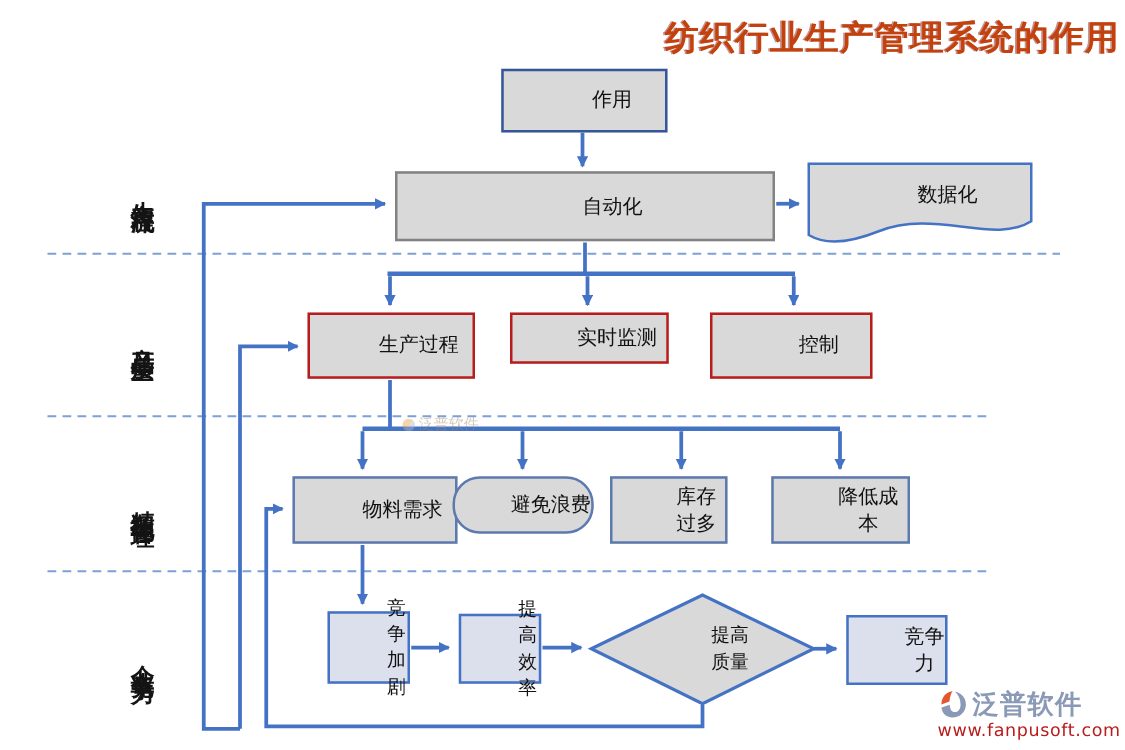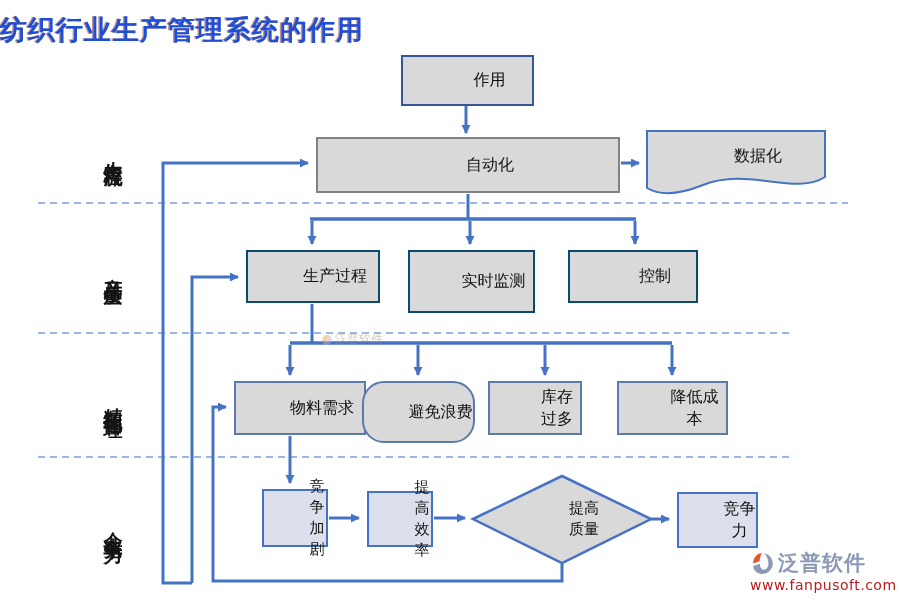--- a/index.html
+++ b/index.html
@@ -1,37 +1,37 @@
 <!DOCTYPE html>
 <html><head>
 <meta charset="utf-8">
 <style>
   html,body{margin:0;padding:0;background:#fff;}
   #canvas{position:relative;width:900px;height:600px;background:#ffffff;overflow:hidden;
           font-family:"DejaVu Serif", serif;color:#111;}
   #edges{position:absolute;left:0;top:0;width:900px;height:600px;}
 
-  .title{position:absolute;left:0;right:16px;top:12px;text-align:left;
-         font-size:27px;font-weight:bold;color:#1d4ed8;
+  .title{position:absolute;left:0;right:4px;top:12px;text-align:right;
+         font-size:27px;font-weight:bold;color:#c2410c;
          text-shadow:-1.5px 0 0 rgba(148,54,52,.55);letter-spacing:1px;}
 
   .lane-label{position:absolute;writing-mode:vertical-rl;text-orientation:upright;
               font-size:19px;font-weight:600;color:#141414;letter-spacing:3px;
               left:99px;width:28px;text-align:center;}
   .lane-1{top:95px;height:112px;}
   .lane-2{top:224px;height:90px;}
   .lane-3{top:340px;height:120px;}
   .lane-4{top:466px;height:116px;}
 
   .box{position:absolute;box-sizing:border-box;background:#D9D9D9;
        display:flex;align-items:center;justify-content:center;
        font-size:16px;line-height:1.4;text-align:center;color:#111;padding-left:44px;}
   .bd-navy   {border:2px solid #35579A;}
   .bd-gray   {border:2px solid #828282;}
-  .bd-slate  {border:2px solid #0c4a6e;}
+  .bd-slate  {border:2px solid #b91c1c;}
   .bd-steel  {border:2px solid #5C7AAE;}
   .bd-blue   {border:2px solid #4472C4;}
   .fill-light{background:#DCE0EC;}
   .two-line{white-space:pre-line;font-size:15px;}
   .no-bg{background:transparent;border:none;}
 
   .brand{position:absolute;left:750px;top:549px;width:146px;}
   .brand-row{display:flex;align-items:center;gap:3px;}
   .brand-name{font-size:21px;font-weight:bold;color:#8A99B5;letter-spacing:1px;
               font-family:"DejaVu Sans", sans-serif;}
@@ -101,25 +101,25 @@
   <div class="lane-label lane-3">精细化管理</div>
   <div class="lane-label lane-4">企业竞争力</div>
 
   <div class="box bd-navy" style="left:401px;top:55px;width:133px;height:51px;">作用</div>
 
   <div class="box bd-gray" style="left:316px;top:137px;width:304px;height:56px;">自动化</div>
 
   <div class="box no-bg" style="left:652px;top:132px;width:168px;height:48px;">数据化</div>
 
   <div class="box bd-slate" style="left:246px;top:250px;width:134px;height:53px;">生产过程</div>
-  <div class="box bd-slate" style="left:408px;top:250px;width:127px;height:63px;">实时监测</div>
+  <div class="box bd-slate" style="left:408px;top:250px;width:127px;height:41px;">实时监测</div>
   <div class="box bd-slate" style="left:568px;top:250px;width:130px;height:53px;">控制</div>
 
   <div class="box bd-steel" style="left:234px;top:381px;width:132px;height:54px;">物料需求</div>
-  <div class="box bd-steel" style="left:362px;top:381px;width:113px;height:62px;border-radius:22px;">避免浪费</div>
+  <div class="box bd-steel" style="left:362px;top:381px;width:113px;height:46px;border-radius:22px;">避免浪费</div>
   <div class="box bd-steel" style="left:488px;top:381px;width:94px;height:54px;">库存过多</div>
   <div class="box bd-steel" style="left:617px;top:381px;width:111px;height:54px;">降低成本</div>
 
   <div class="box bd-blue fill-light two-line" style="left:262px;top:489px;width:66px;height:58px;">竞争
 加剧</div>
   <div class="box bd-blue fill-light two-line" style="left:367px;top:491px;width:66px;height:56px;">提高
 效率</div>
 
   <div class="box no-bg two-line" style="left:522px;top:493px;width:80px;height:52px;">提高
 质量</div>

